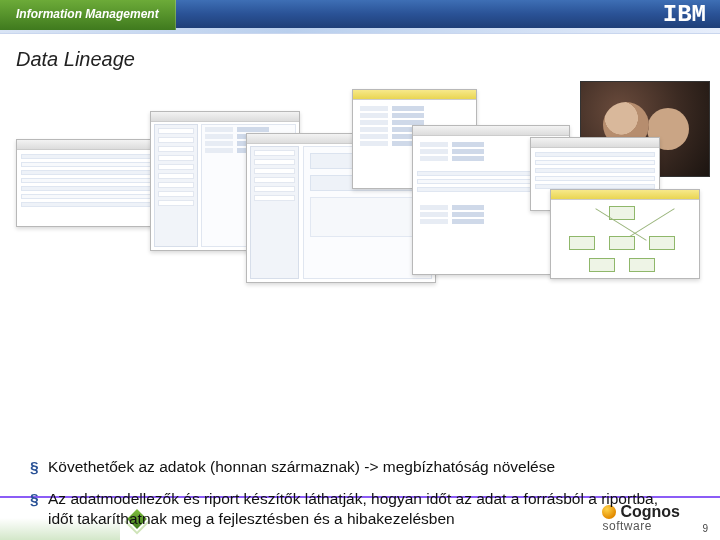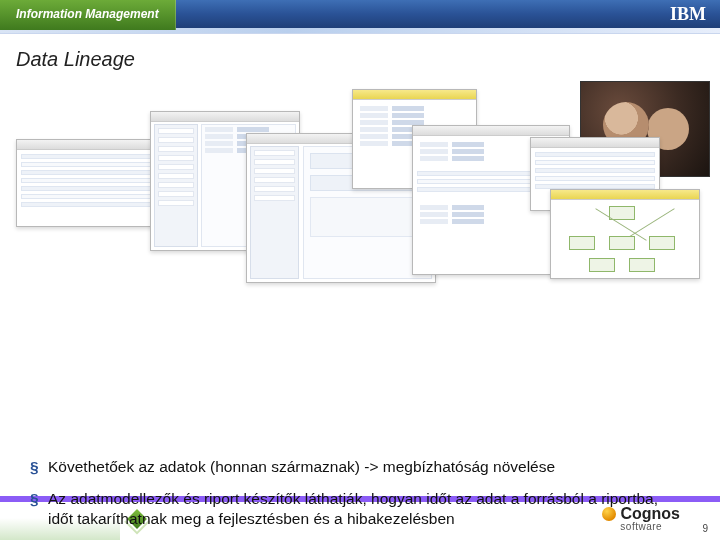--- a/index.html
+++ b/index.html
@@ -26,24 +26,24 @@
     display: flex;
     align-items: center;
     font-size: 12px;
     font-weight: bold;
     color: #fff;
     border-right: 1px solid rgba(255,255,255,.2);
     font-style: italic;
   }
   .topbar-right { display: flex; align-items: center; gap: 10px; }
   .ibm-logo {
-    font-family: Liberation Serif, serif;
+    font-family: Liberation Mono, monospace;
     font-weight: 900;
     letter-spacing: 0px;
-    font-size: 18px;
+    font-size: 24px;
     color: #fff;
   }
   .accent-strip { height: 6px; background: linear-gradient(to right, #d9e4f5, #b9cfed 40%, #e7eefb); border-bottom: 1px solid #c9d6ee; }
   .slide-title {
     font-size: 20px;
     font-style: italic;
     color: #222;
     padding: 14px 16px 6px;
   }
   .canvas {
@@ -92,39 +92,39 @@
     padding: 6px 0 6px 18px;
     position: relative;
   }
   .bullets li::before {
     content: "§";
     position: absolute; left: 0; top: 6px;
     color: #2a5296; font-weight: bold;
   }
   .footer {
     position: absolute; left:0; right:0; bottom:0; height: 44px;
-    border-top: 6px solid #8b5cf6;
+    border-top: 2px solid #8b5cf6;
     background: #fff;
   }
   .footer .diamond {
     position:absolute; left:130px; bottom:14px; width:14px; height:14px;
     transform: rotate(45deg);
     background: linear-gradient(135deg,#7fbf3e,#3f7a1e);
     box-shadow: 0 0 0 2px #fff, 2px 2px 0 2px #cfe4b9;
   }
   .footer .greenfade {
     position:absolute; left:0; bottom:0; width:120px; height:22px;
     background: linear-gradient(to top, rgba(80,160,40,.25), rgba(80,160,40,0));
   }
   .footer .cognos {
     position:absolute; right:40px; bottom:8px;
     text-align:left; line-height:1;
   }
   .footer .cognos .c1 { font-size:16px; font-weight:bold; color:#222; }
-  .footer .cognos .c2 { font-size:10px; color:#555; letter-spacing:.5px;text-align:center; }
+  .footer .cognos .c2 { font-size:12px; color:#555; letter-spacing:.5px; }
   .footer .cognos .dot {
     display:inline-block; width:14px; height:14px; border-radius:50%;
     background: radial-gradient(circle at 35% 30%, #ffd34a, #e28b00 70%);
     vertical-align:-2px; margin-right:4px;
   }
   .footer .pagenum {
     position:absolute; right:12px; bottom:6px; font-size:10px; color:#444;
   }
   
   .diag .node { position:absolute; width:26px; height:14px; background:#eef4e6; border:1px solid #8fb76a; }

